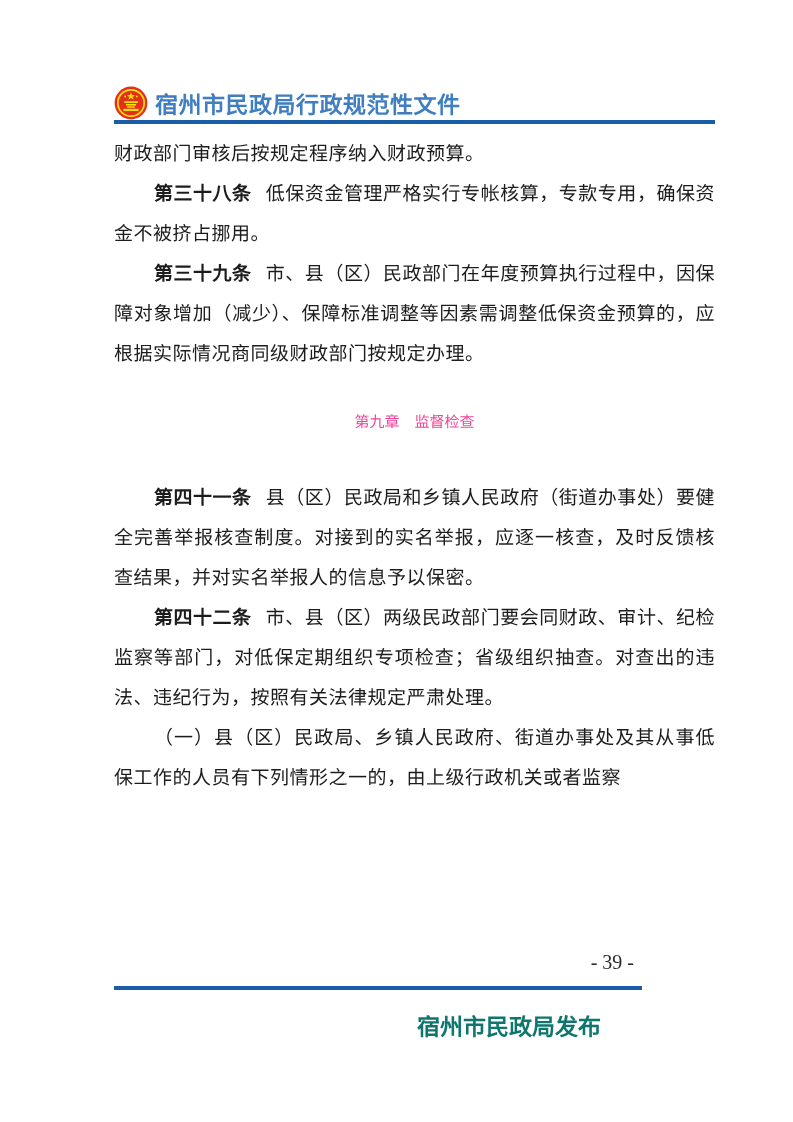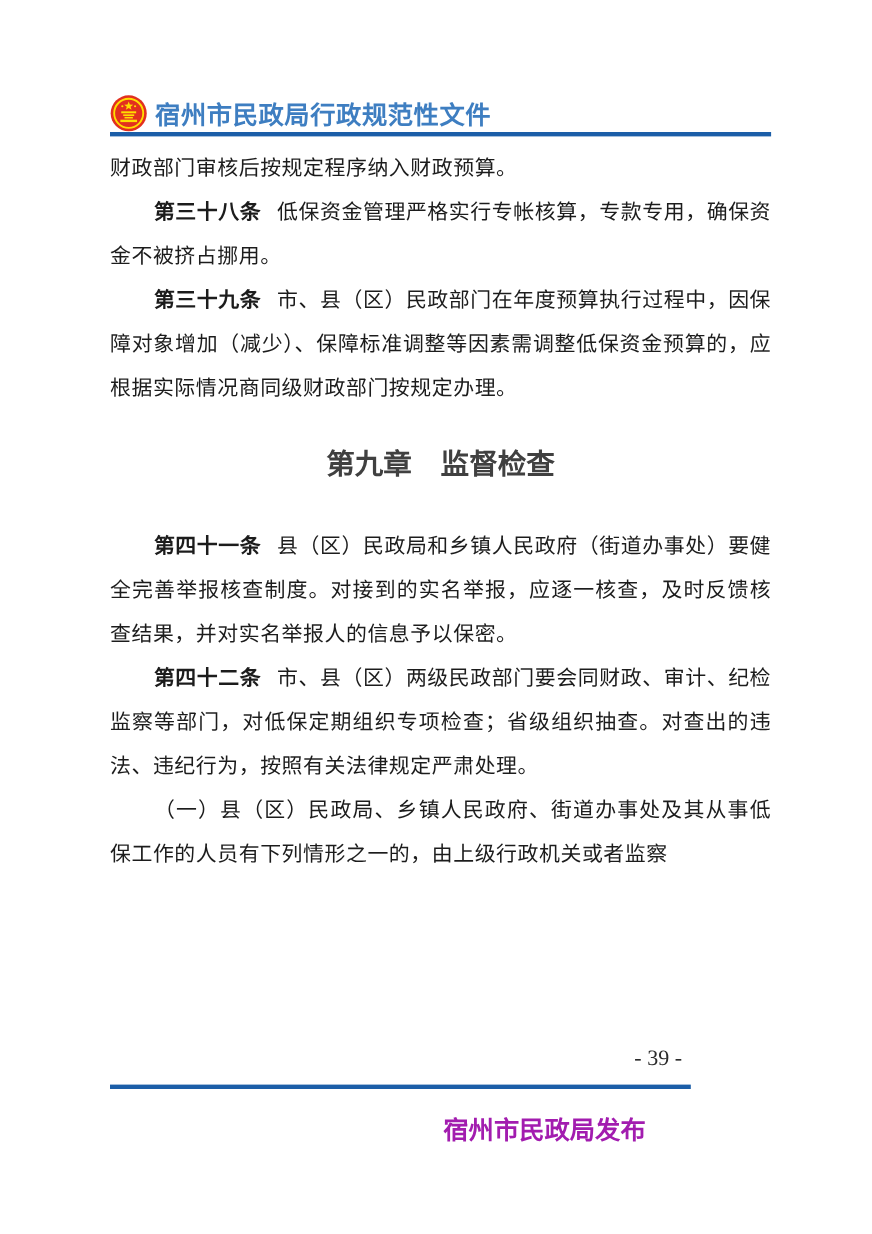--- a/index.html
+++ b/index.html
@@ -7,20 +7,21 @@
     padding: 0;
     background: #ffffff;
   }
   .page {
     position: relative;
     width: 720px;
     height: 1122px;
     background: #ffffff;
     overflow: hidden;
     font-family: "Liberation Serif", "DejaVu Serif", serif;
+    margin-left: 14px;
   }
   .content {
     position: absolute;
     left: 100px;
     top: 86px;
     width: 601px;
   }
   
   .header {
     display: flex;
@@ -64,24 +65,24 @@
   }
   .lead {
     font-weight: bold;
     font-family: "Liberation Sans", "DejaVu Sans", sans-serif;
     margin-right: 0.75em;
   }
   .chapter-heading {
     margin: 32px 0 40px 0;
     text-align: center;
     font-family: "Liberation Sans", "DejaVu Sans", sans-serif;
-    font-weight: bold;
-    font-size: 26px;
+    font-weight: normal;
+    font-size: 15px;
     line-height: 32px;
-    color: #404040;
+    color: #ec4899;
   }
   
   .page-number {
     position: absolute;
     top: 948px;
     right: 100px;
     font-size: 20px;
     line-height: 28px;
     color: #2b2b2b;
     font-family: "Liberation Serif", "DejaVu Serif", serif;
@@ -92,21 +93,21 @@
     right: 92px;
     top: 986px;
   }
   .publisher {
     position: absolute;
     top: 1008px;
     right: 133px;
     font-family: "Liberation Sans", "DejaVu Sans", sans-serif;
     font-weight: bold;
     font-size: 23px;
-    color: #a21caf;
+    color: #0f766e;
     white-space: nowrap;
   }
 </style>
 </head>
 <body>
 
 <div class="page">
 
   <div class="content">
 

